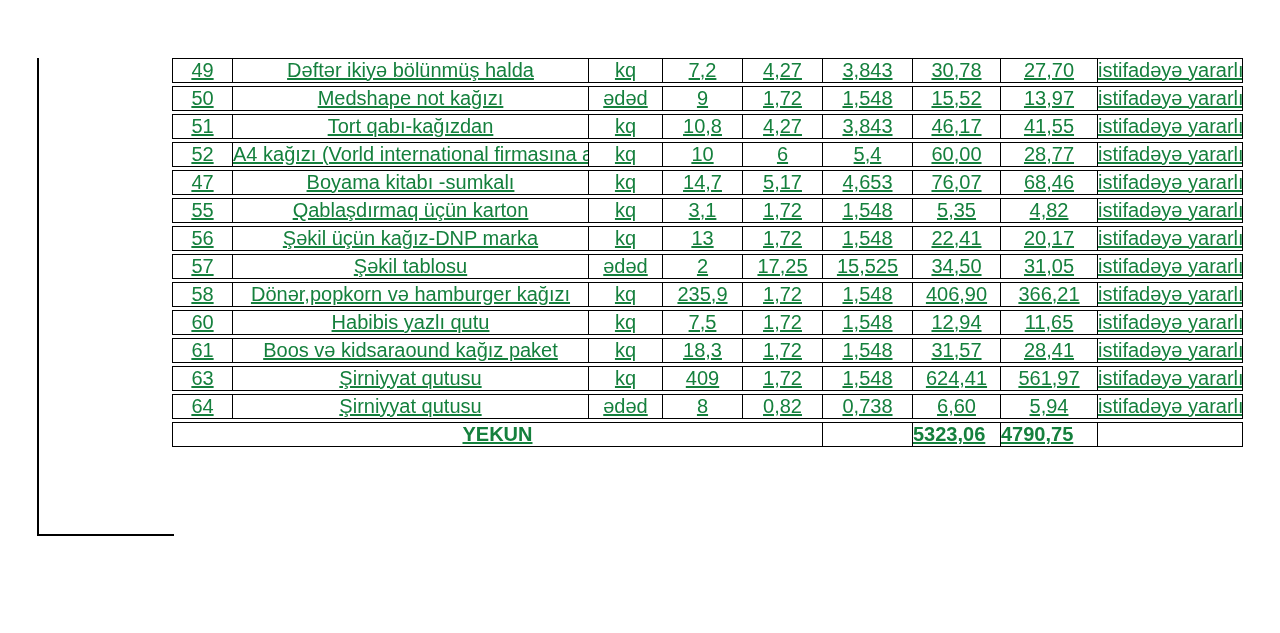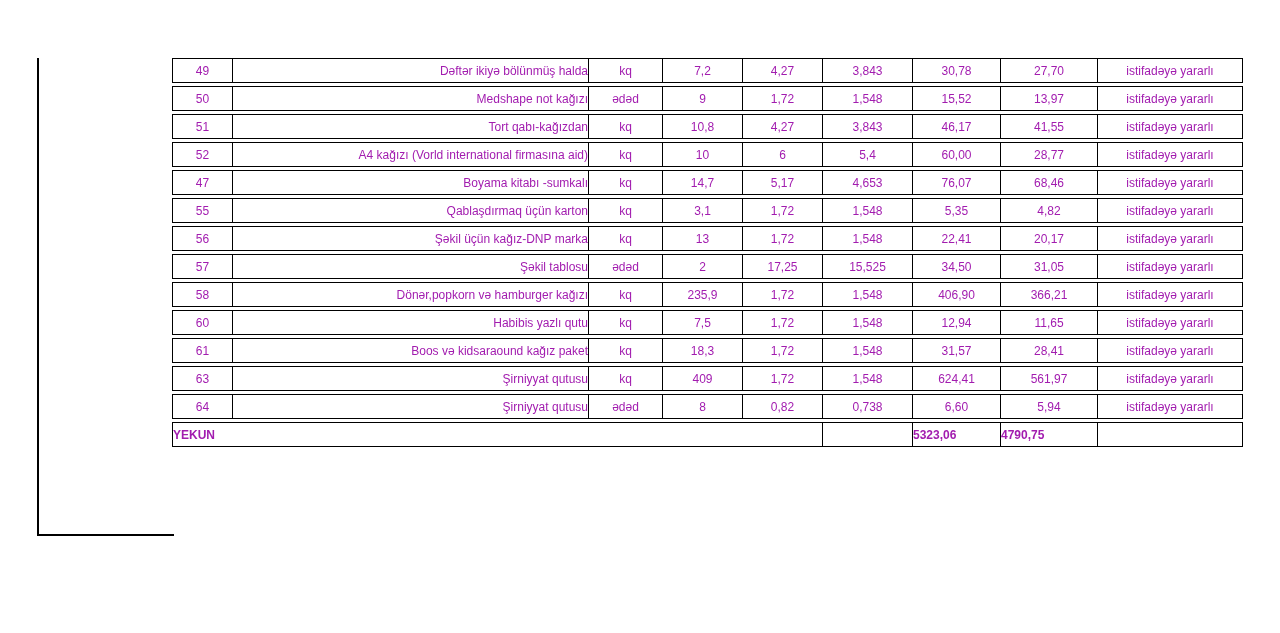--- a/index.html
+++ b/index.html
@@ -27,41 +27,42 @@
     border-bottom: 2px solid #000;
   }
   table.inv {
     position: absolute;
     left: 172px;
     top: 55px;
     width: 1071px;
     table-layout: fixed;
     border-collapse: separate;
     border-spacing: 0 3px;
-    font-size: 12px;
-    color: #a21caf;
+    font-size: 20px;
+    color: #15803d;
+    text-decoration: underline;
   }
   table.inv td {
     height: 25px;
     box-sizing: border-box;
     padding: 0;
     border-top: 1.5px solid #000;
     border-bottom: 1.5px solid #000;
     border-left: 1.5px solid #000;
     overflow: hidden;
     white-space: nowrap;
     vertical-align: middle;
     background: #ffffff;
   }
   table.inv td:last-child {
     border-right: 1.5px solid #000;
   }
   .c-center { text-align: center; }
-  .c-name   { text-align: right; padding-left: 6px; }
-  .t-label  { text-align: left; font-weight: bold; margin-left: 16px; }
+  .c-name   { text-align: center; padding-left: 6px; }
+  .t-label  { text-align: center; font-weight: bold; margin-left: 16px; }
   .t-amount { font-weight: bold; }
 </style>
 </head>
 <body>
 
 <div class="page">
 
   <div class="left-cell"></div>
 
   <table class="inv">

